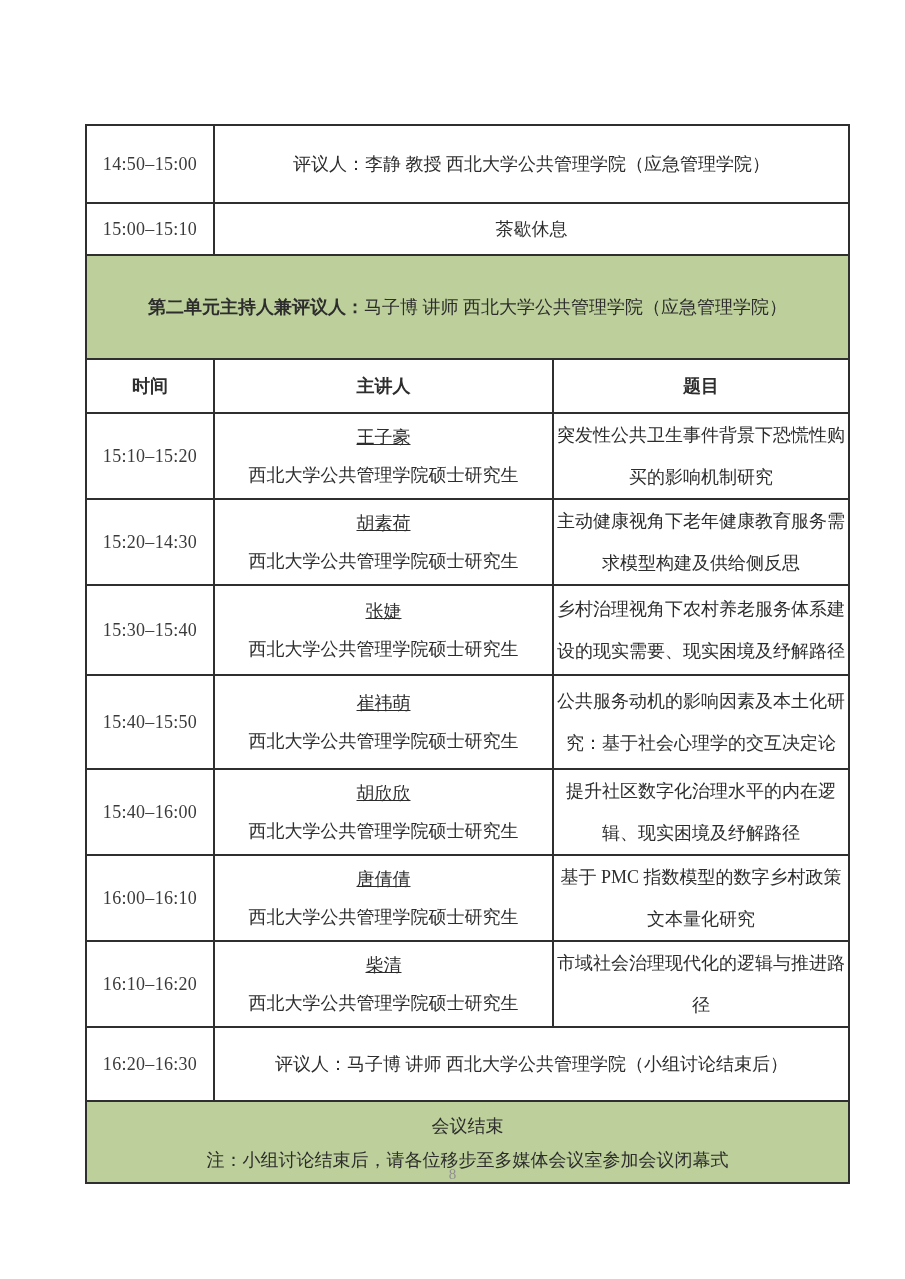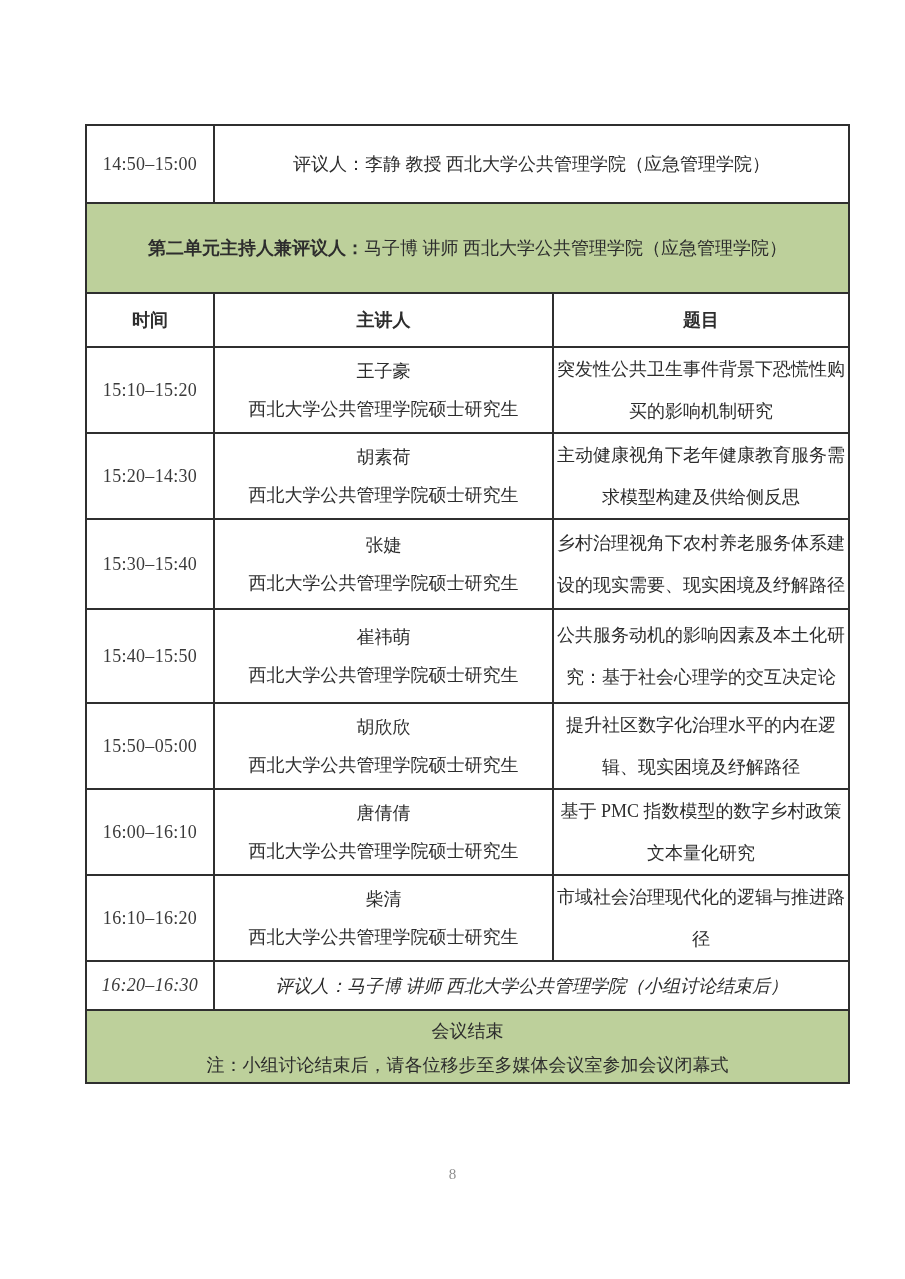--- a/index.html
+++ b/index.html
@@ -32,49 +32,49 @@
     padding: 0;
     overflow: hidden;
   }
   col.c-time    { width: 128px; }
   col.c-speaker { width: 339px; }
   col.c-topic   { width: 296px; }
 
   
   tr.h78 { height: 78px; }
   tr.h52 { height: 52px; }
-  tr.h98 { height: 90px; }
+  tr.h98 { height: 104px; }
   tr.h54 { height: 54px; font-family: Liberation Mono, monospace; }
   tr.h80 { height: 80px; }
   tr.h76 { height: 76px; }
   tr.h90 { height: 90px; }
   tr.h94 { height: 94px; }
   tr.h74 { height: 74px; }
-  tr.h63 { height: 49px; font-style: italic; }
-  tr.h73 { height: 73px; }
+  tr.h63 { height: 74px; }
+  tr.h73 { height: 82px; }
 
   td.time {
     font-size: 17px;
     letter-spacing: 0.3px;
     color: #3a3a3a;
   }
   td.center { text-align: center; }
 
   td.banner {
     background: #bdd09b;
     text-align: center;
   }
   td.banner .lbl { font-weight: bold; }
 
   tr.hdr td {
     font-weight: bold;
     font-size: 18px;
   }
 
-  td.speaker .sname { line-height: 32px; margin-bottom: 6px; }
+  td.speaker .sname { line-height: 32px; margin-bottom: 6px; text-decoration: underline; }
   td.speaker .saff  { line-height: 32px; }
 
   td.topic {
     padding: 0 10px;
     line-height: 42px;
   }
 
   td.closing {
     background: #bdd09b;
     text-align: center;
@@ -103,20 +103,24 @@
       <col class="c-time">
       <col class="c-speaker">
       <col class="c-topic">
     </colgroup>
 
     <tbody>
         <tr class="h78">
       <td class="time">14:50–15:00</td>
       <td class="center" colspan="2">评议人：李静 教授 西北大学公共管理学院（应急管理学院）</td>
     </tr>
+    <tr class="h52">
+      <td class="time">15:00–15:10</td>
+      <td class="center" colspan="2">茶歇休息</td>
+    </tr>
 
     <tr class="h98">
       <td class="banner" colspan="3">
         <span class="lbl">第二单元主持人兼评议人：</span><span>马子博 讲师 西北大学公共管理学院（应急管理学院）</span>
       </td>
     </tr>
 
     <tr class="h54 hdr">
       <td>时间</td>
       <td>主讲人</td>
@@ -153,21 +157,21 @@
     <tr class="h94">
       <td class="time">15:40–15:50</td>
       <td class="speaker">
         <div class="sname">崔祎萌</div>
         <div class="saff">西北大学公共管理学院硕士研究生</div>
       </td>
       <td class="topic">公共服务动机的影响因素及本土化研究：基于社会心理学的交互决定论</td>
     </tr>
 
     <tr class="h76">
-      <td class="time">15:50–05:00</td>
+      <td class="time">15:40–16:00</td>
       <td class="speaker">
         <div class="sname">胡欣欣</div>
         <div class="saff">西北大学公共管理学院硕士研究生</div>
       </td>
       <td class="topic">提升社区数字化治理水平的内在逻辑、现实困境及纾解路径</td>
     </tr>
 
     <tr class="h74">
       <td class="time">16:00–16:10</td>
       <td class="speaker">

